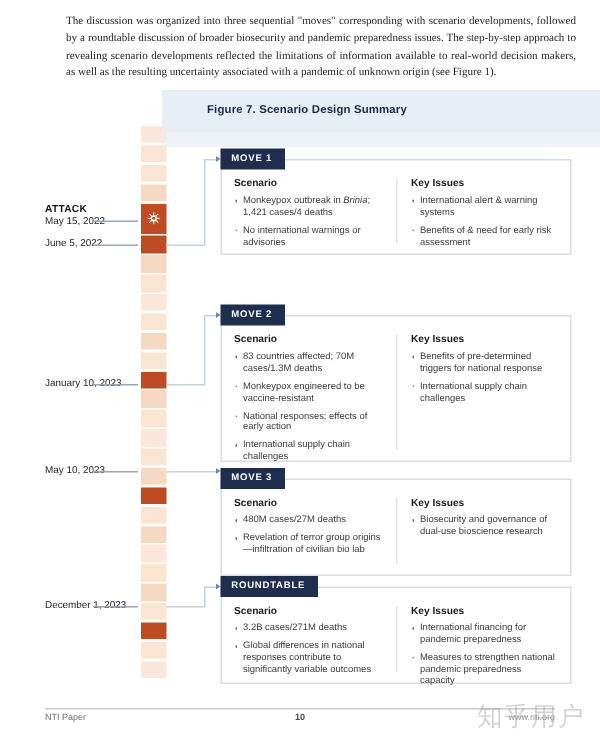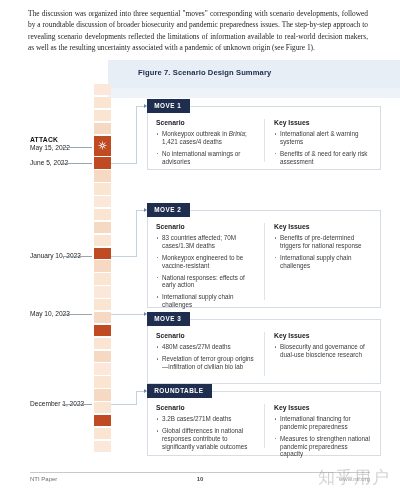--- a/index.html
+++ b/index.html
@@ -18,21 +18,21 @@
 
   
   .page {
     position: relative;
     width: 400px;
     height: 492px;
     box-sizing: border-box;
   }
   .intro {
     position: absolute;
-    left: 28px;
+    left: 44px;
     top: 8px;
     width: 340px;
     font-family: "Liberation Serif", serif;
     font-size: 7.4px;
     line-height: 11.4px;
     text-align: justify;
     color: #1d1d1f;
   }
 
   

